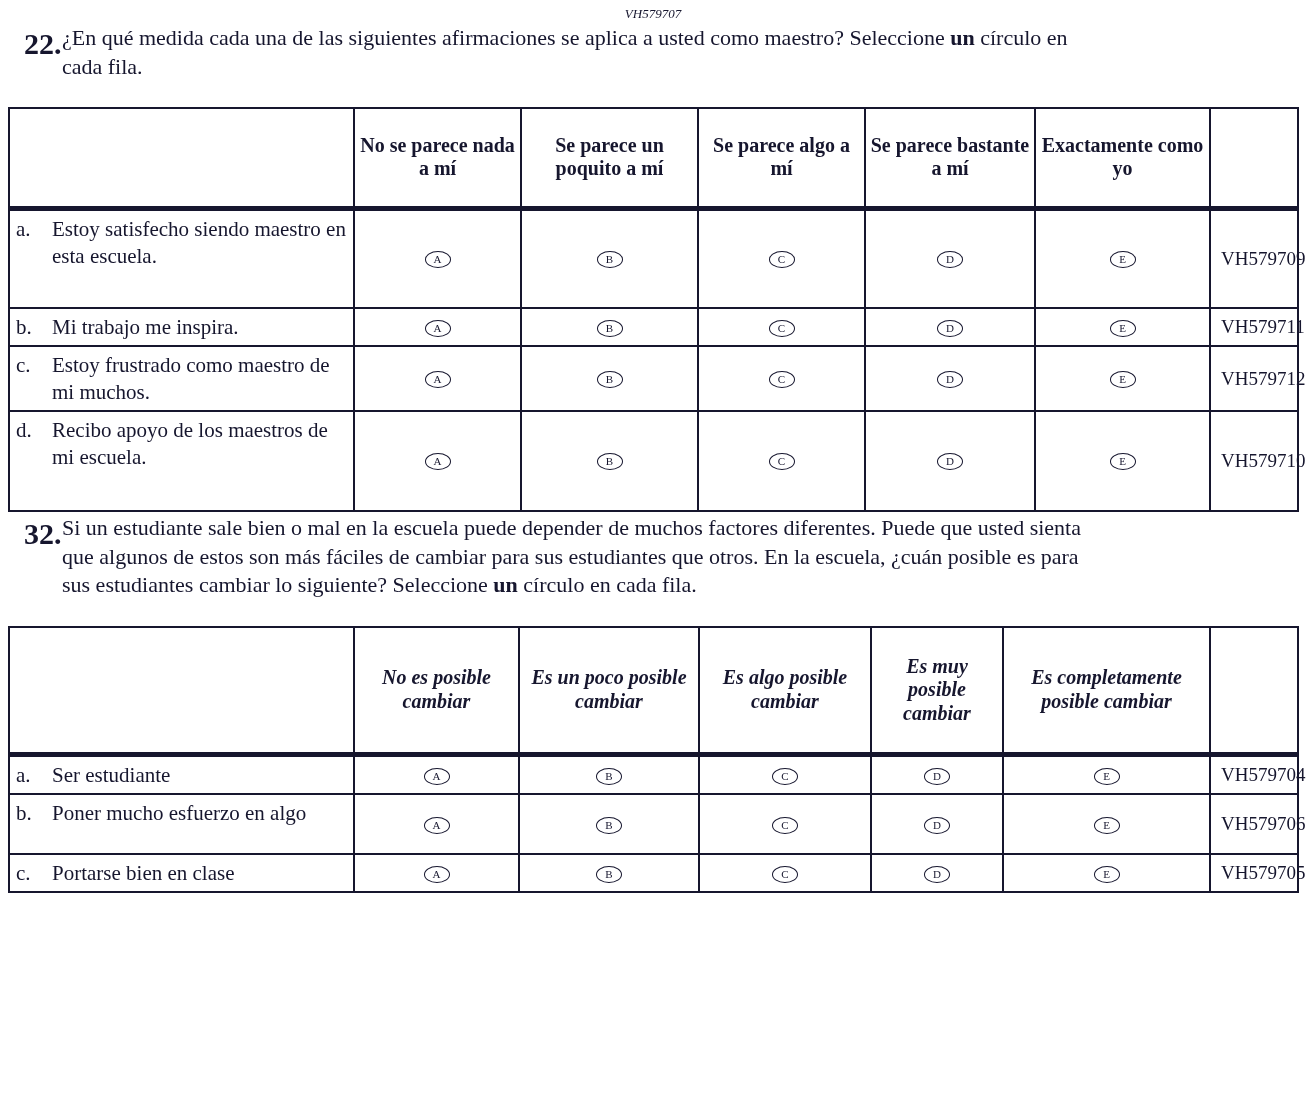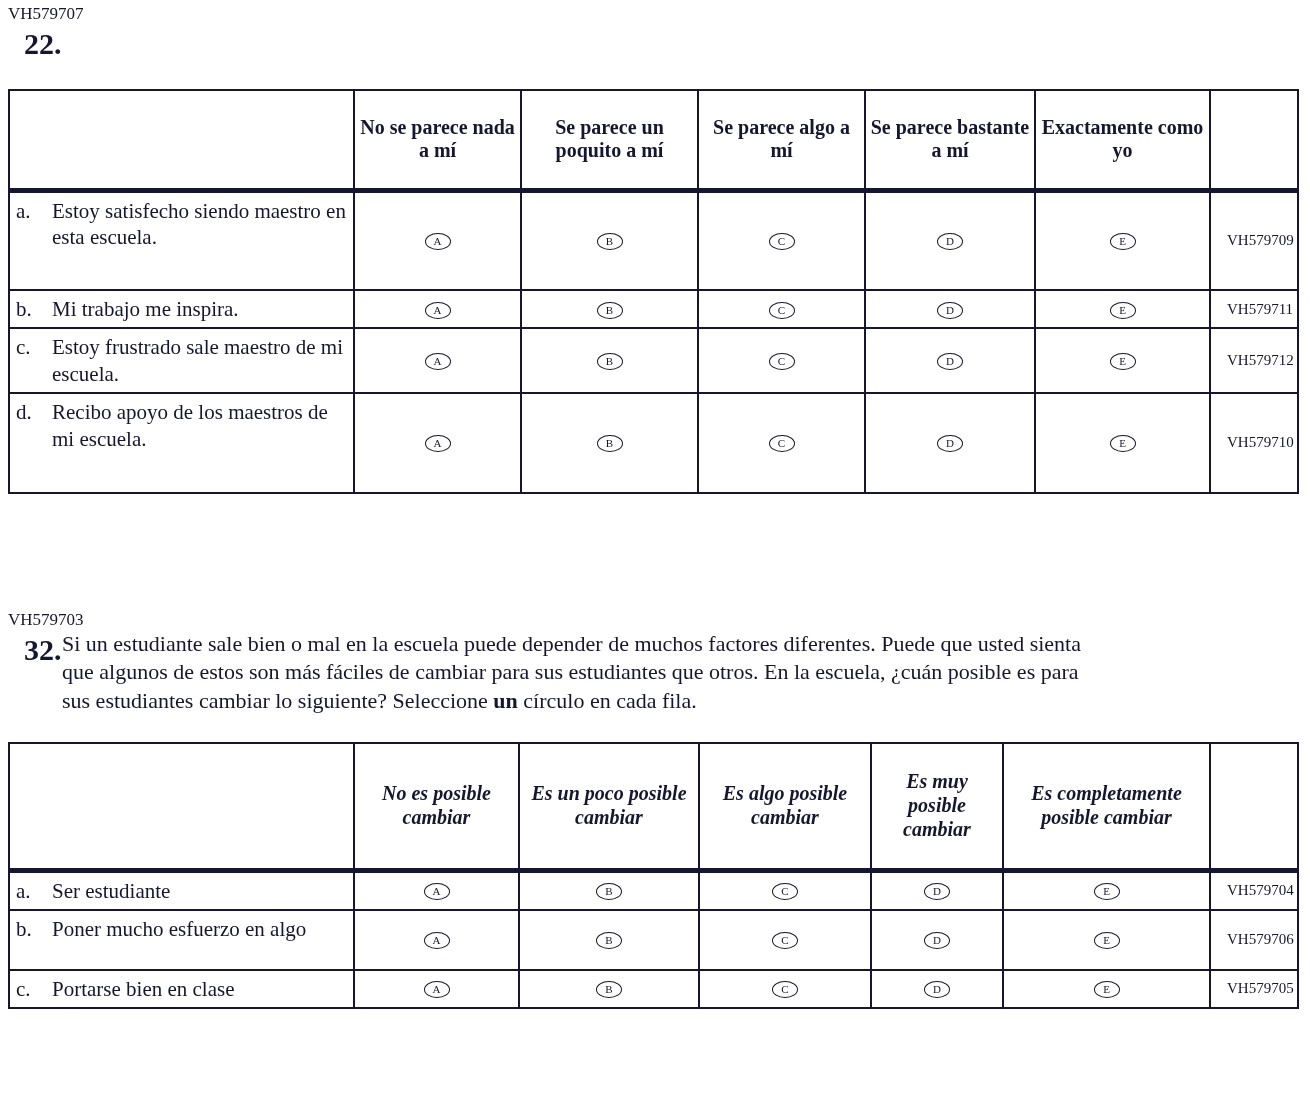--- a/index.html
+++ b/index.html
@@ -6,25 +6,26 @@
   html, body { background: #ffffff; }
   body {
     width: 1310px;
     height: 1105px;
     color: #16162e;
     font-family: "Liberation Serif", serif;
     overflow: hidden;
   }
   .page { padding: 6px 10px 0 8px; position: relative; }
   .code-line {
-    font-size: 17px;
-    text-align: left;
+    font-size: 13px;
+    text-align: center;
     padding-right: 2px;
     height: 16px;
     line-height: 16px;
+    font-style: italic;
   }
   .question { display: flex; margin-top: 2px; }
   .qnum {
     font-weight: bold;
     font-size: 30px;
     flex: 0 0 54px;
     padding-left: 16px;
     line-height: 1.3;
   }
   .qtext {
@@ -60,23 +61,23 @@
     justify-content: center;
     width: 26px;
     height: 17px;
     border: 1.5px solid #16162e;
     border-radius: 50%;
     font-size: 11px;
     line-height: 1;
     cursor: pointer;
   }
   td.codecell {
-    font-size: 15px;
+    font-size: 19px;
     vertical-align: middle;
-    padding: 0 16px;
+    padding: 0 10px;
   }
   .gap-code { margin-top: 118px; }
   .h-q22head { height: 100px; }
   .h-row-a22 { height: 100px; }
   .h-row-b22 { height: 38px; }
   .h-row-c22 { height: 62px; }
   .h-row-d22 { height: 100px; }
   .h-q23head { height: 128px; font-style: italic; }
   .h-row-a23 { height: 34px; }
   .h-row-b23 { height: 60px; }
@@ -84,20 +85,21 @@
 </style>
 </head>
 <body>
 
 <div class="page">
 
   <div class="code-line">VH579707</div>
 
   <div class="question">
     <div class="qnum">22.</div>
+    <div class="qtext"><span>¿En qué medida cada una de las siguientes afirmaciones se aplica a usted como maestro? Seleccione </span><b>un</b><span> círculo en cada fila.</span></div>
   </div>
 
   <table>
     <colgroup>
       <col style="width:345px">
         <col style="width:167px">
         <col style="width:177px">
         <col style="width:167px">
         <col style="width:170px">
         <col style="width:175px">
@@ -140,21 +142,21 @@
         <td class="opt"><span class="bubble">B</span></td>
         <td class="opt"><span class="bubble">C</span></td>
         <td class="opt"><span class="bubble">D</span></td>
         <td class="opt"><span class="bubble">E</span></td>
         <td class="codecell">VH579711</td>
       </tr>
       <tr class="h-row-c22">
         <td class="label">
           <div class="label-inner">
             <span class="row-letter">c.</span>
-            <span class="row-text">Estoy frustrado sale maestro de mi escuela.</span>
+            <span class="row-text">Estoy frustrado como maestro de mi muchos.</span>
           </div>
         </td>
         <td class="opt"><span class="bubble">A</span></td>
         <td class="opt"><span class="bubble">B</span></td>
         <td class="opt"><span class="bubble">C</span></td>
         <td class="opt"><span class="bubble">D</span></td>
         <td class="opt"><span class="bubble">E</span></td>
         <td class="codecell">VH579712</td>
       </tr>
       <tr class="h-row-d22">
@@ -167,21 +169,20 @@
         <td class="opt"><span class="bubble">A</span></td>
         <td class="opt"><span class="bubble">B</span></td>
         <td class="opt"><span class="bubble">C</span></td>
         <td class="opt"><span class="bubble">D</span></td>
         <td class="opt"><span class="bubble">E</span></td>
         <td class="codecell">VH579710</td>
       </tr>
     </tbody>
   </table>
 
-  <div class="code-line gap-code">VH579703</div>
 
   <div class="question">
     <div class="qnum">32.</div>
     <div class="qtext"><span>Si un estudiante sale bien o mal en la escuela puede depender de muchos factores diferentes. Puede que usted sienta que algunos de estos son más fáciles de cambiar para sus estudiantes que otros. En la escuela, ¿cuán posible es para sus estudiantes cambiar lo siguiente? Seleccione </span><b>un</b><span> círculo en cada fila.</span></div>
   </div>
 
   <table>
     <colgroup>
       <col style="width:345px">
         <col style="width:165px">

